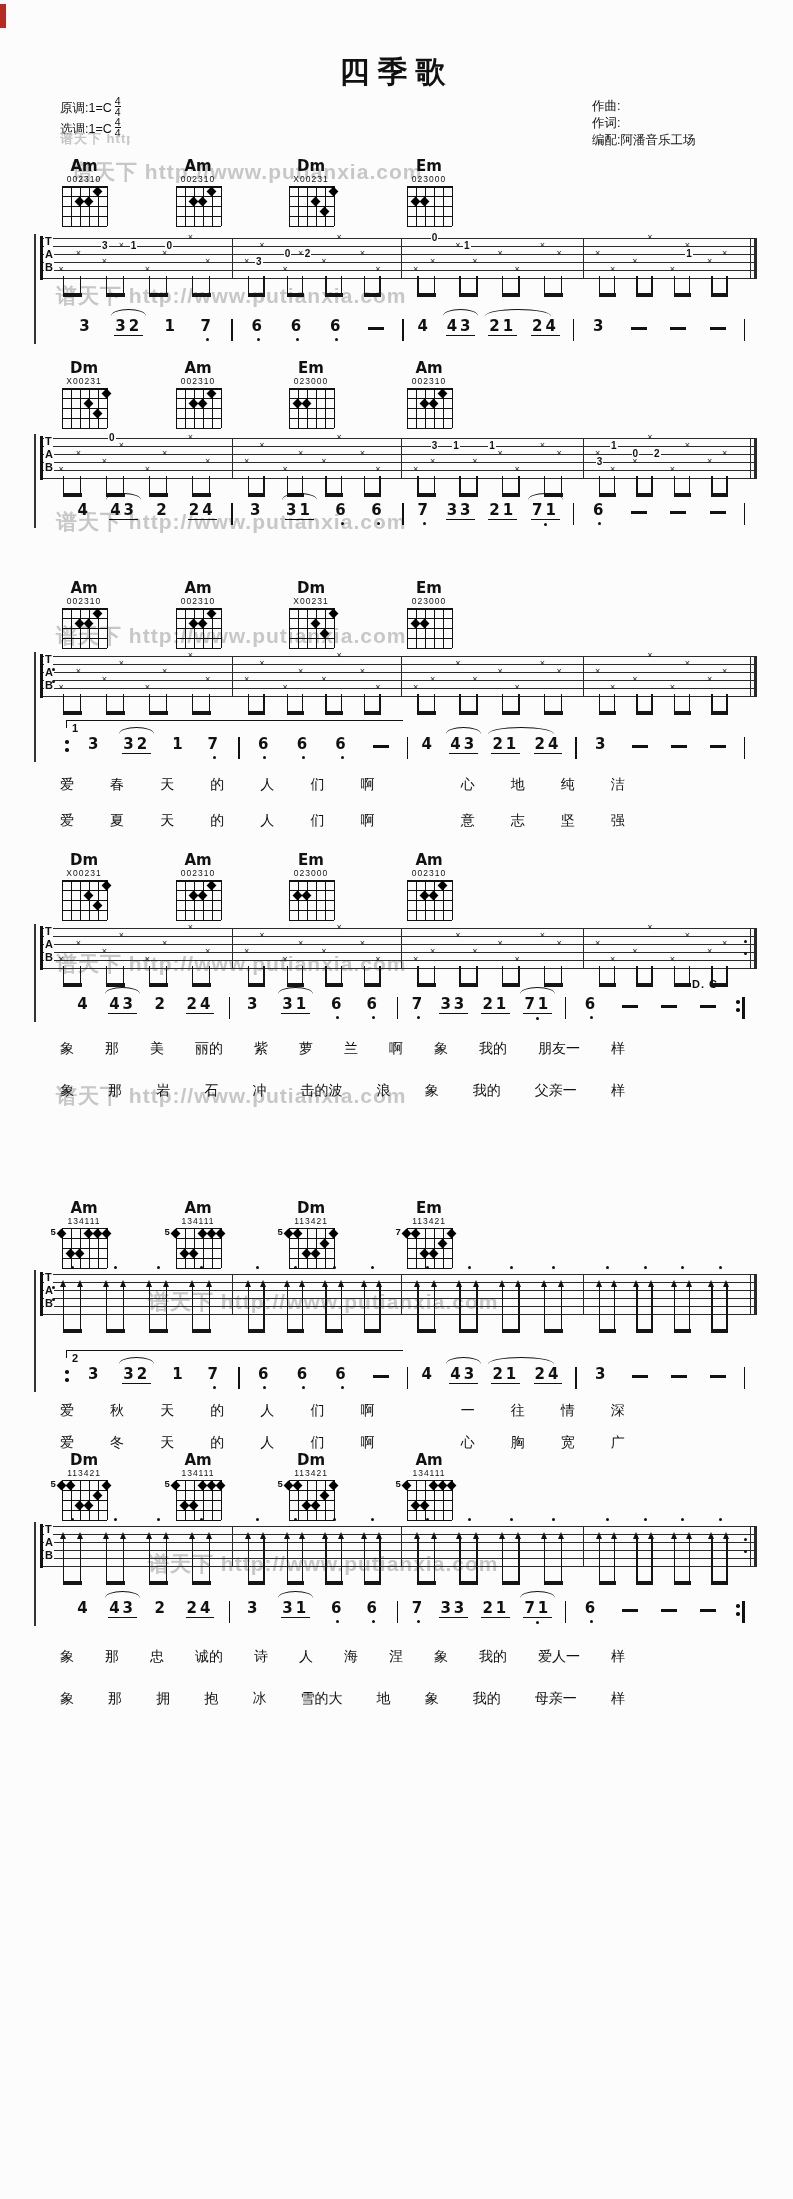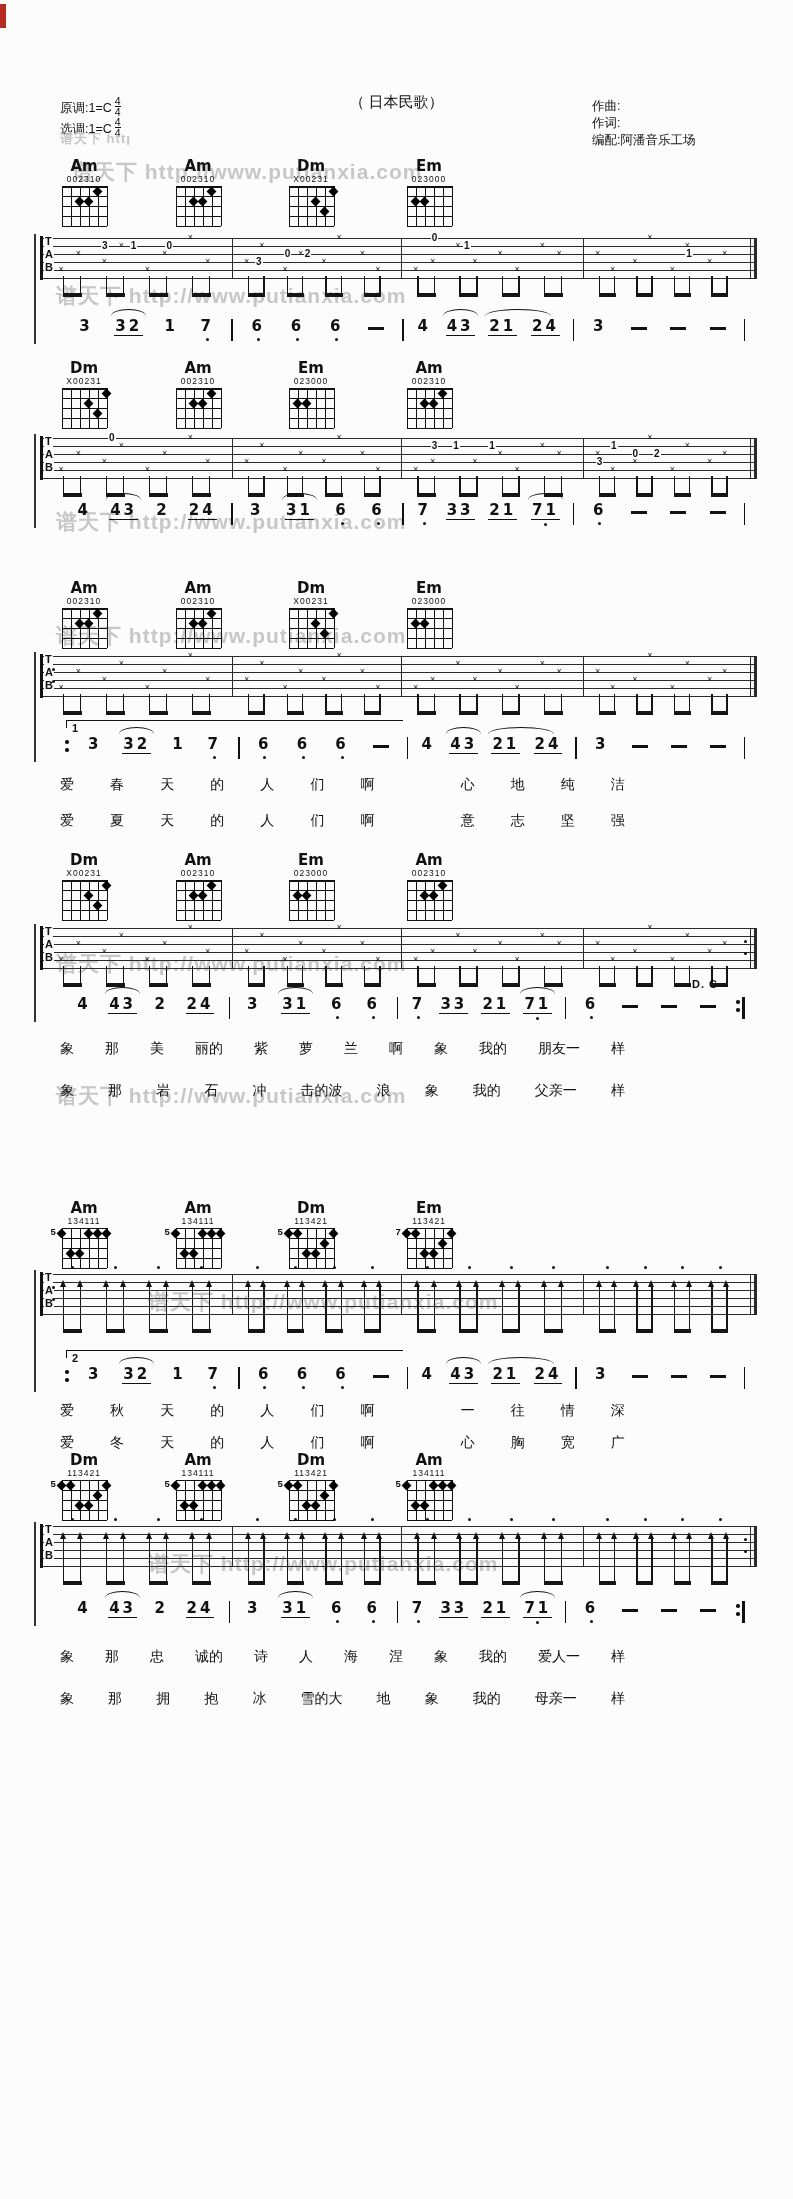--- a/index.html
+++ b/index.html
@@ -63,21 +63,21 @@
   .dcmark{font-size:11px;font-weight:bold;letter-spacing:1px;}
   
   .lyr{left:60px;width:565px;display:flex;justify-content:space-between;font-size:14px;}
   .lyr span{min-width:14px;text-align:center;white-space:nowrap;}
 </style>
 </head>
 <body>
 
 <div id="sheet">
   <div class="abs redmark"></div>
-  <div class="abs subtitle">（ 日本民歌）</div>
+  <div class="abs title">四季歌</div>
 
   <div class="abs meta-left">
     <div><span>原调:1=C</span><span class="frac"><i>4</i><i>4</i></span></div>
     <div><span>选调:1=C</span><span class="frac"><i>4</i><i>4</i></span></div>
   </div>
 
   <div class="abs meta-right">
     <div>作曲:</div>
     <div>作词:</div>
     <div>编配:阿潘音乐工场</div>

